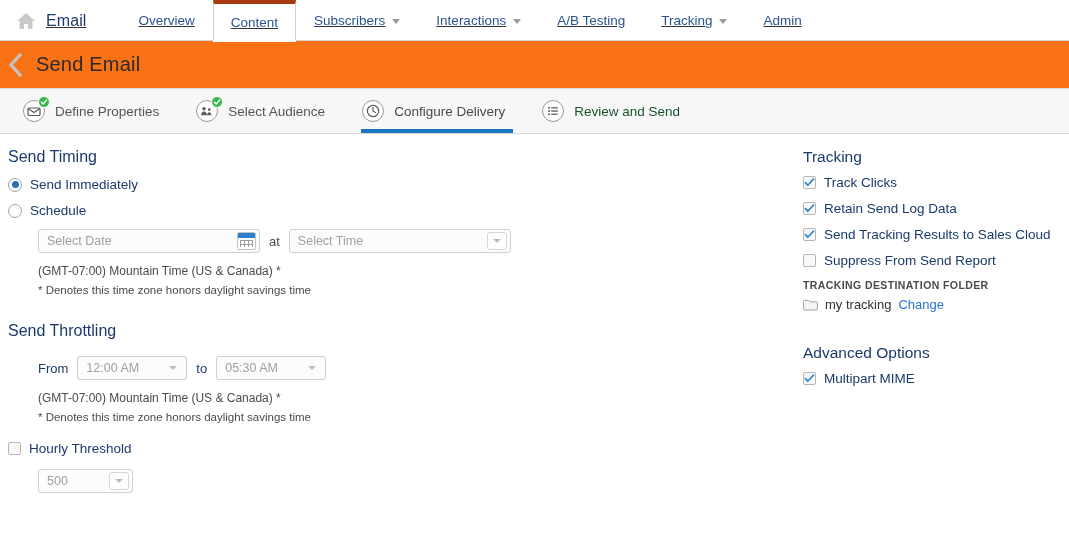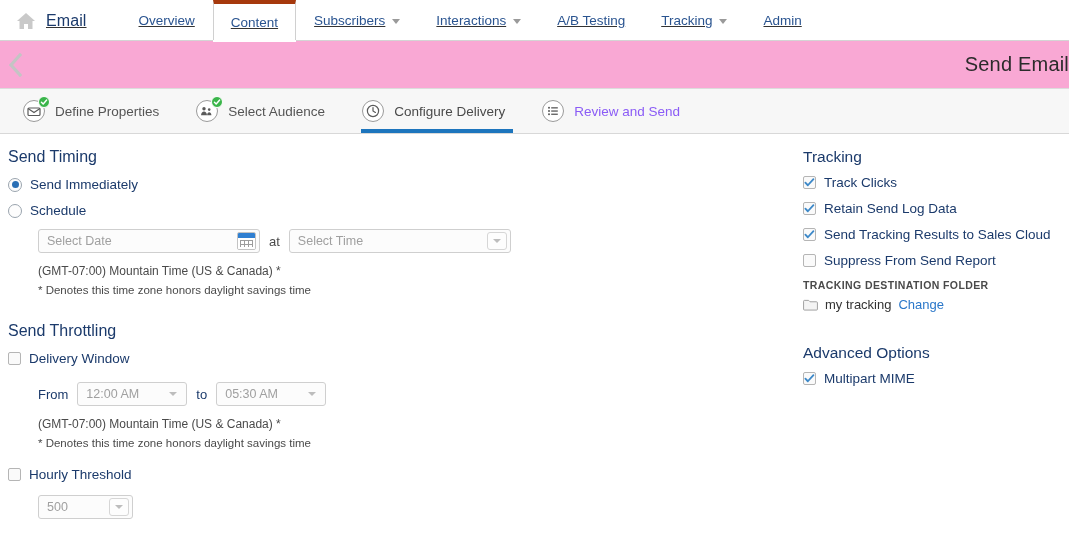--- a/index.html
+++ b/index.html
@@ -65,25 +65,24 @@
     border-left:4.5px solid transparent;
     border-right:4.5px solid transparent;
     border-top:5px solid #9a9a9a;
     display:inline-block;
     margin-top:2px;
   }
 
   
   .pagehead {
     height:48px;
-    background:#f9a8d4;
+    background:#f97316;
     display:flex; align-items:center;
     padding-left:2px;
     border-bottom:1px solid #dcdcdc;
-    justify-content:space-between;
   }
   .backarrow {
     width:26px; height:26px;
     display:flex; align-items:center; justify-content:center;
     cursor:pointer; margin-right:8px;
   }
   .page-title {
     font-size:20px; color:#2b2b2b; letter-spacing:.2px;
   }
 
@@ -99,21 +98,21 @@
     display:flex; align-items:center; gap:9px;
     padding:0 22px 0 0;
     margin-right:14px;
     position:relative;
     cursor:pointer;
     font-size:13.5px;
     color:#555;
   }
   .step .lbl { white-space:nowrap; }
   .step.current .lbl { color:#4a4a4a; }
-  .step.future .lbl { color:#8b5cf6; }
+  .step.future .lbl { color:#14532d; }
   .step.current::after {
     content:"";
     position:absolute; left:0; right:14px; bottom:0;
     height:4px; background:#1d75bd;
   }
   .stepicon {
     position:relative;
     width:24px; height:24px; flex:0 0 24px;
   }
   .stepicon svg { display:block; }
@@ -403,24 +402,20 @@
       </div>
     </div>
 
     <div class="indent">
       <p class="note">(GMT-07:00) Mountain Time (US &amp; Canada) *</p>
       <p class="note small">* Denotes this time zone honors daylight savings time</p>
     </div>
 
     <h2 class="section-title" style="margin-top:26px">Send Throttling</h2>
 
-    <div class="row">
-      <span class="cb"></span>
-      <span class="cb-label">Delivery Window</span>
-    </div>
 
     <div class="row indent" style="margin-top:16px">
       <span class="from-label">From</span>
       <div class="field small-select">
         <span class="ph">12:00 AM</span>
         <span class="plain-caret"></span>
       </div>
       <span class="to-label">to</span>
       <div class="field small-select">
         <span class="ph">05:30 AM</span>

